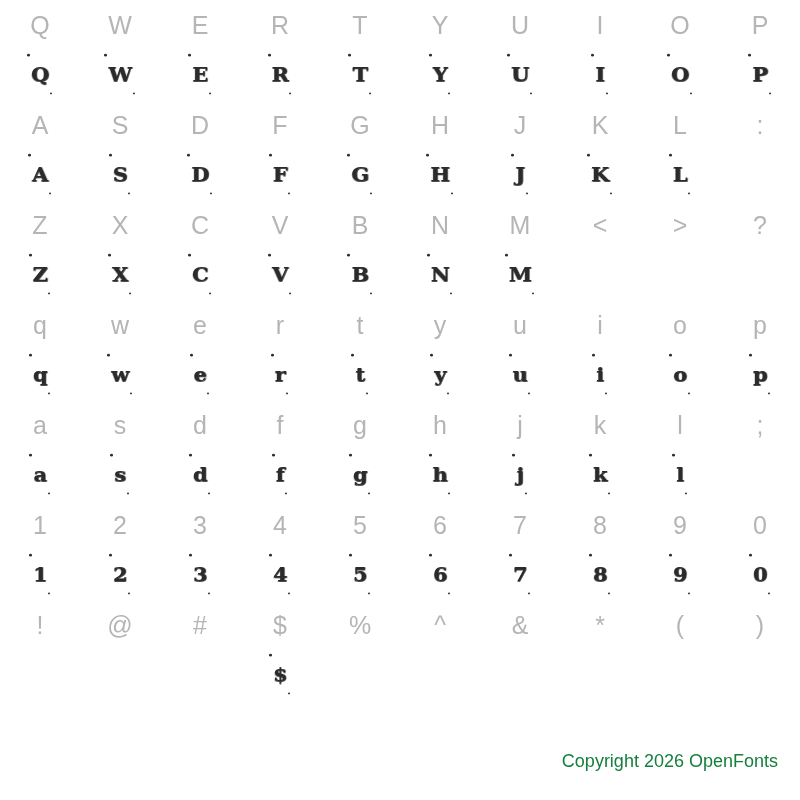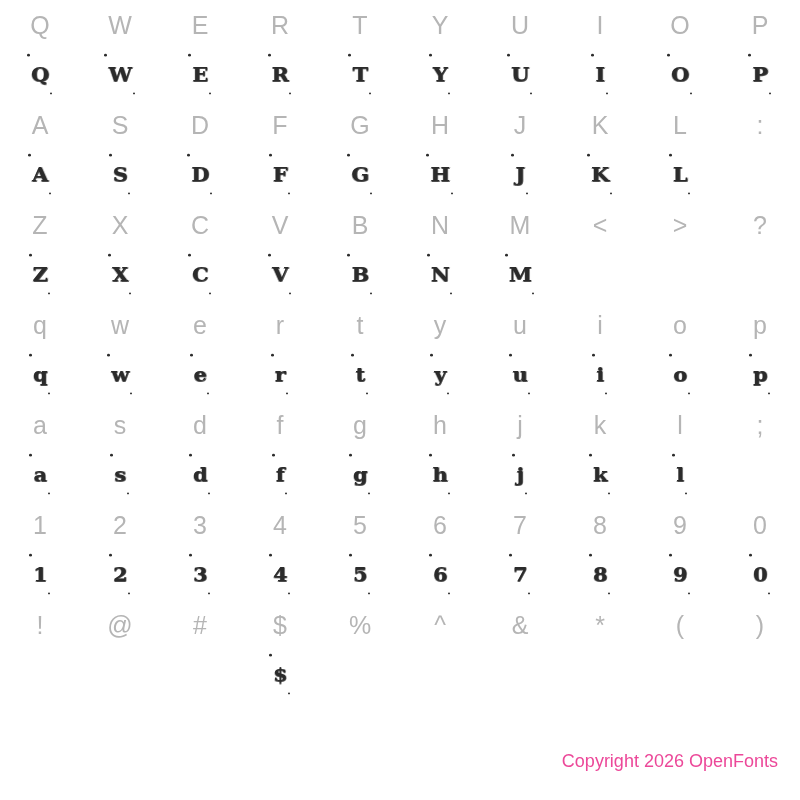--- a/index.html
+++ b/index.html
@@ -91,21 +91,21 @@
     width: 2px;
     height: 2px;
     right: -3px;
     bottom: 4px;
   }
   .copyright {
     position: absolute;
     right: 22px;
     bottom: 28px;
     font-size: 18px;
-    color: #ec4899;
+    color: #15803d;
     font-family: "Liberation Sans", sans-serif;
     white-space: nowrap;
   }
   .single-glyph-row {
     height: 50px;
   }
 </style>
 </head>
 <body>
 

